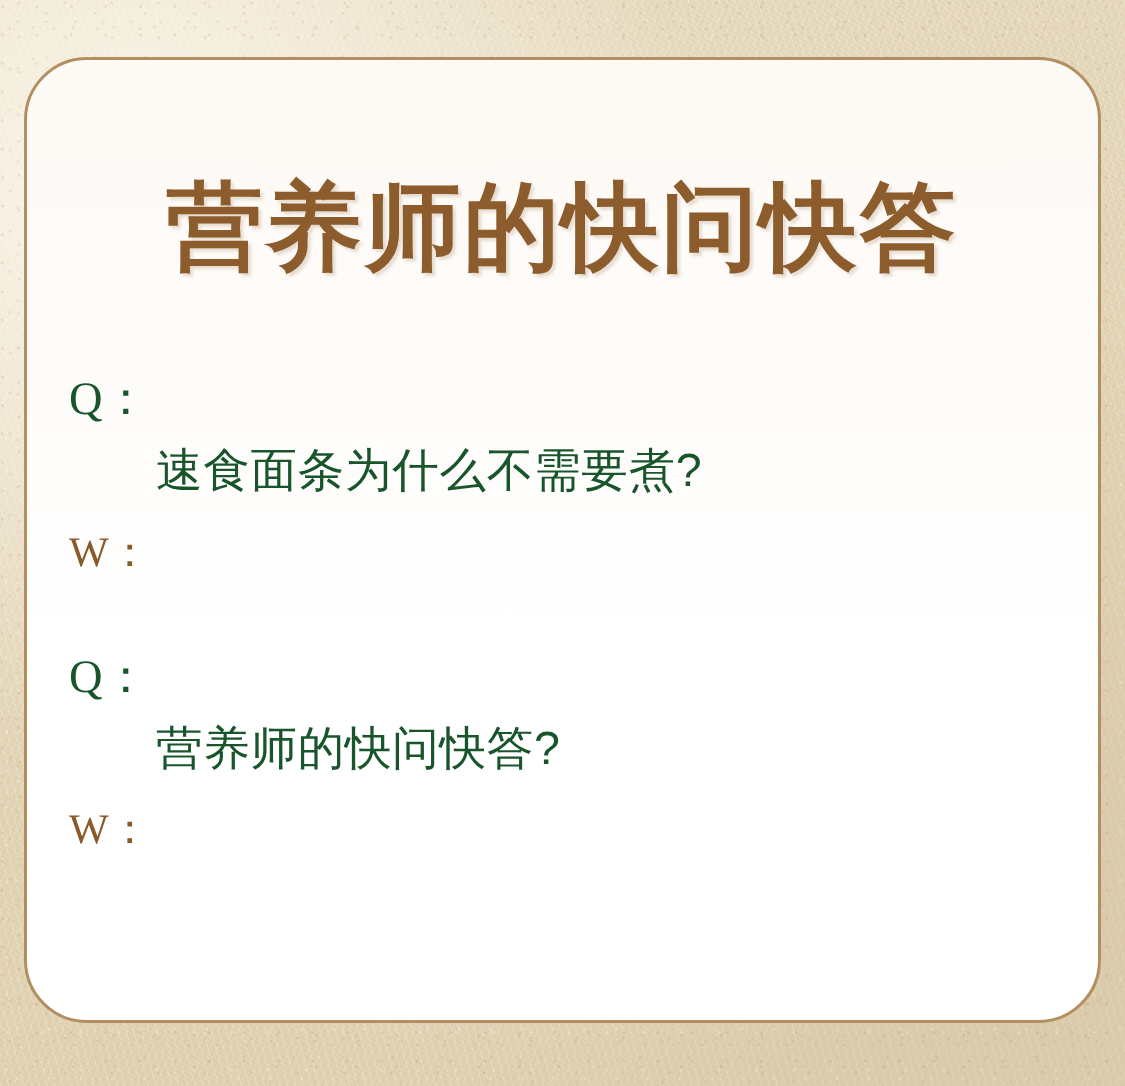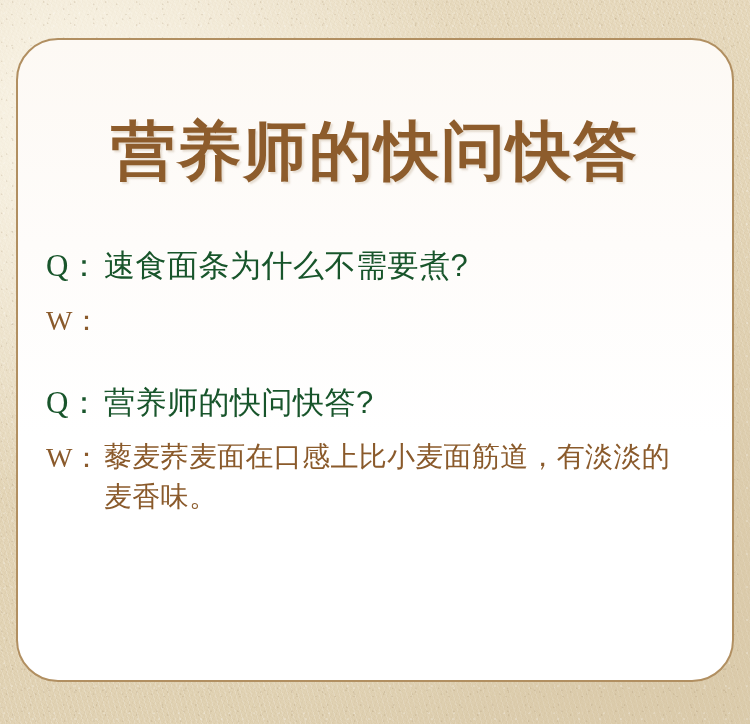--- a/index.html
+++ b/index.html
@@ -111,21 +111,21 @@
     font-size: 28px;
     line-height: 1.42;
   }
   .answer-row .qa-text {
     font-family: "Liberation Sans", "DejaVu Sans", sans-serif;
     letter-spacing: 0.3px;
     max-width: 586px;
   }
   .answer-row .qa-marker { padding-top: 1px; }
 
-  .qa-text { flex: 1 1 auto; }
+  .qa-text { flex: 1 1 auto; margin-top: 48px; }
 </style>
 </head>
 <body>
 
 <div id="paper-backdrop">
   <div id="paper-speckle"></div>
 </div>
 
 <div id="qa-card">
 
@@ -143,18 +143,17 @@
       </div>
     </div>
 
     <div class="qa-block">
       <div class="qa-row question-row">
         <span class="qa-marker">Q：</span>
         <span class="qa-text">营养师的快问快答?</span>
       </div>
       <div class="qa-row answer-row">
         <span class="qa-marker">W：</span>
-        <span class="qa-text">藜麦荞麦面在口感上比小麦面筋道，有淡淡的麦香味。</span>
       </div>
     </div>
 
   </div>
 </div>
 
 </body></html>

